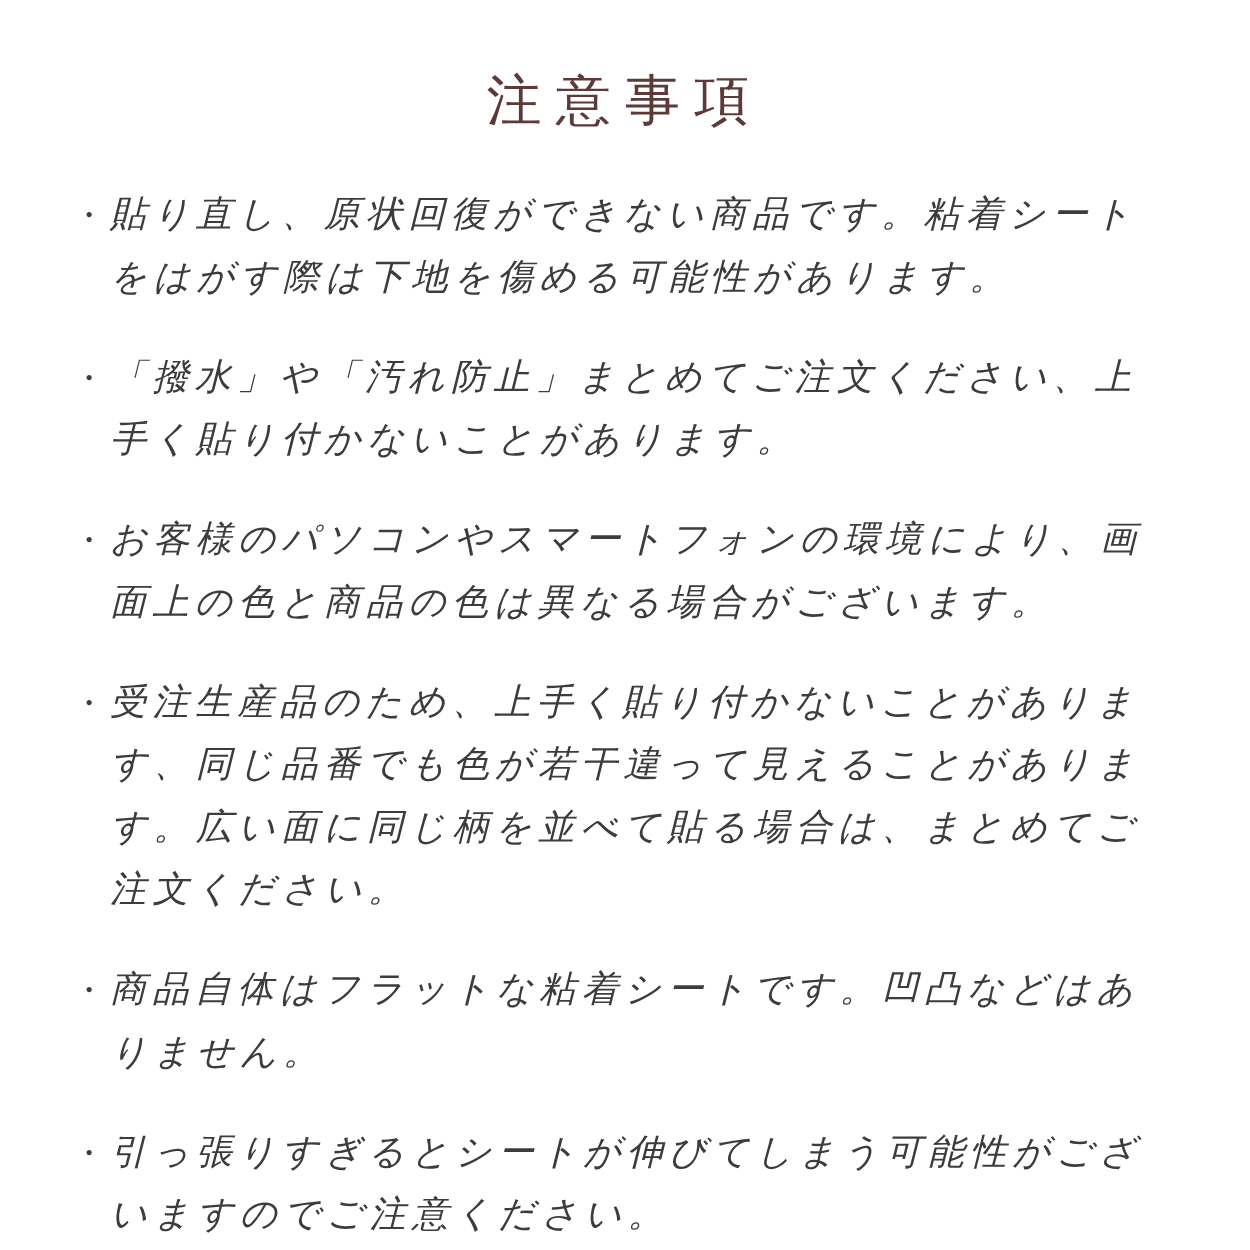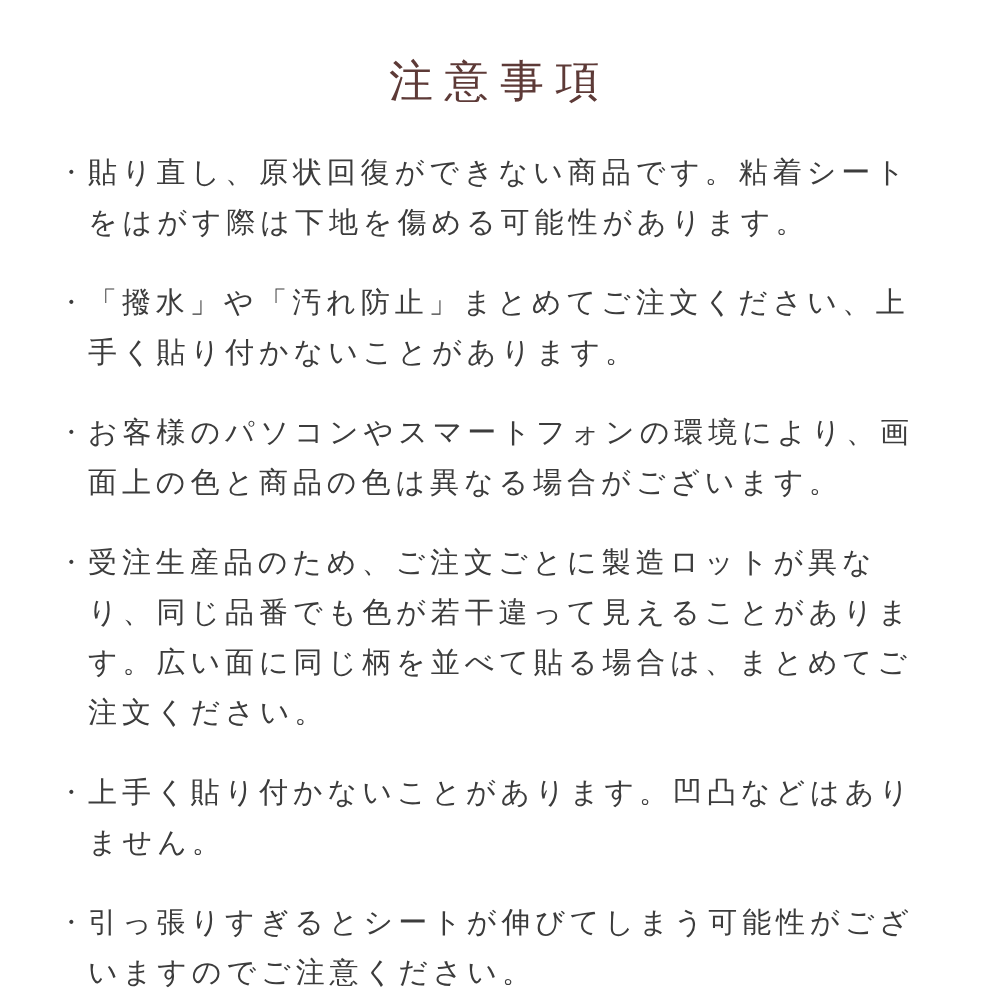--- a/index.html
+++ b/index.html
@@ -53,20 +53,21 @@
   .bullet {
     flex: none;
     width: 30px;
     font-size: 26px;
     line-height: 50px;
     letter-spacing: 0;
   }
   .note-text {
     flex: 1;
     max-width: 847px;
+    font-style: italic;
   }
 </style>
 </head>
 <body>
 
 <div class="page">
   <h1 class="title">注意事項</h1>
   <ul class="notes">
   <li class="note">
     <span class="bullet">・</span>
@@ -78,26 +79,26 @@
     <span class="note-text">「撥水」や「汚れ防止」まとめてご注文ください、上手く貼り付かないことがあります。</span>
   </li>
 
   <li class="note">
     <span class="bullet">・</span>
     <span class="note-text">お客様のパソコンやスマートフォンの環境により、画面上の色と商品の色は異なる場合がございます。</span>
   </li>
 
   <li class="note">
     <span class="bullet">・</span>
-    <span class="note-text">受注生産品のため、ご注文ごとに製造ロットが異なり、同じ品番でも色が若干違って見えることがあります。広い面に同じ柄を並べて貼る場合は、まとめてご注文ください。</span>
+    <span class="note-text">受注生産品のため、上手く貼り付かないことがあります、同じ品番でも色が若干違って見えることがあります。広い面に同じ柄を並べて貼る場合は、まとめてご注文ください。</span>
   </li>
 
   <li class="note">
     <span class="bullet">・</span>
-    <span class="note-text">上手く貼り付かないことがあります。凹凸などはありません。</span>
+    <span class="note-text">商品自体はフラットな粘着シートです。凹凸などはありません。</span>
   </li>
 
   <li class="note">
     <span class="bullet">・</span>
     <span class="note-text">引っ張りすぎるとシートが伸びてしまう可能性がございますのでご注意ください。</span>
   </li>
 </ul>
 </div>
 
 </body></html>

